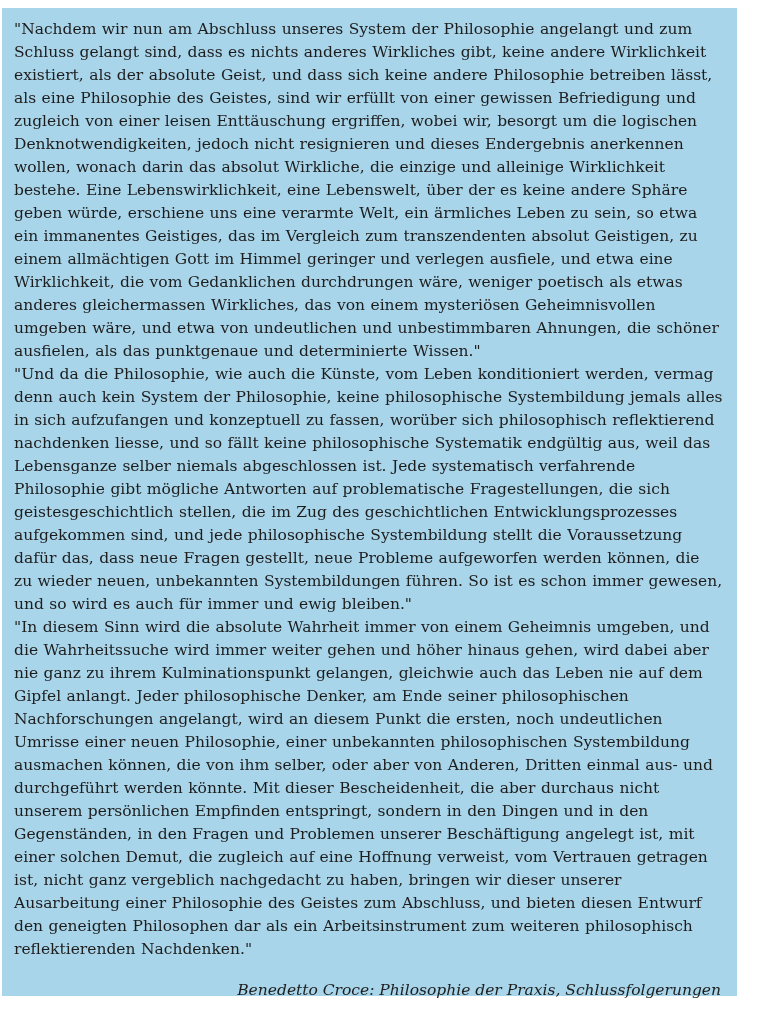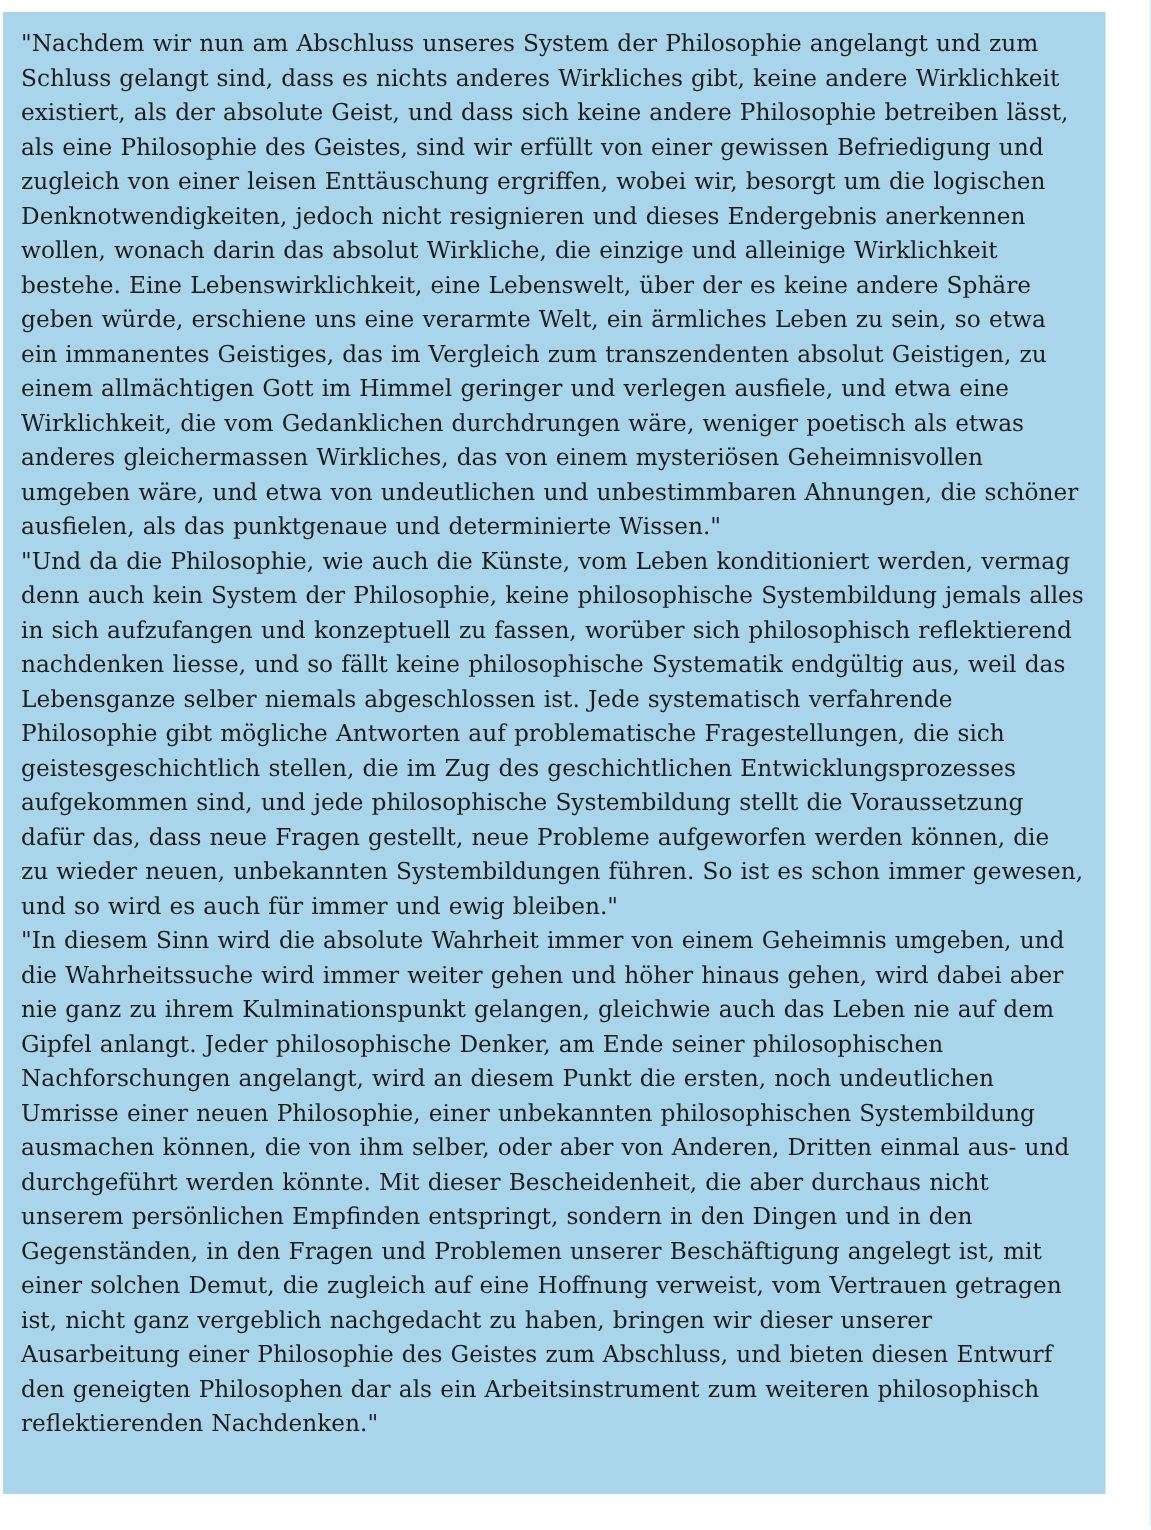--- a/index.html
+++ b/index.html
@@ -41,13 +41,14 @@
       text-align: right;
     }
   </style>
 </head>
 <body>
 
 <div class="panel">
   <p class="para">"Nachdem wir nun am Abschluss unseres System der Philosophie angelangt und zum Schluss gelangt sind, dass es nichts anderes Wirkliches gibt, keine andere Wirklichkeit existiert, als der absolute Geist, und dass sich keine andere Philosophie betreiben lässt, als eine Philosophie des Geistes, sind wir erfüllt von einer gewissen Befriedigung und zugleich von einer leisen Enttäuschung ergriffen, wobei wir, besorgt um die logischen Denknotwendigkeiten, jedoch nicht resignieren und dieses Endergebnis anerkennen wollen, wonach darin das absolut Wirkliche, die einzige und alleinige Wirklichkeit bestehe. Eine Lebenswirklichkeit, eine Lebenswelt, über der es keine andere Sphäre geben würde, erschiene uns eine verarmte Welt, ein ärmliches Leben zu sein, so etwa ein immanentes Geistiges, das im Vergleich zum transzendenten absolut Geistigen, zu einem allmächtigen Gott im Himmel geringer und verlegen ausfiele, und etwa eine Wirklichkeit, die vom Gedanklichen durchdrungen wäre, weniger poetisch als etwas anderes gleichermassen Wirkliches, das von einem mysteriösen Geheimnisvollen umgeben wäre, und etwa von undeutlichen und unbestimmbaren Ahnungen, die schöner ausfielen, als das punktgenaue und determinierte Wissen."</p>
   <p class="para">"Und da die Philosophie, wie auch die Künste, vom Leben konditioniert werden, vermag denn auch kein System der Philosophie, keine philosophische Systembildung jemals alles in sich aufzufangen und konzeptuell zu fassen, worüber sich philosophisch reflektierend nachdenken liesse, und so fällt keine philosophische Systematik endgültig aus, weil das Lebensganze selber niemals abgeschlossen ist. Jede systematisch verfahrende Philosophie gibt mögliche Antworten auf problematische Fragestellungen, die sich geistesgeschichtlich stellen, die im Zug des geschichtlichen Entwicklungsprozesses aufgekommen sind, und jede philosophische Systembildung stellt die Voraussetzung dafür das, dass neue Fragen gestellt, neue Probleme aufgeworfen werden können, die zu wieder neuen, unbekannten Systembildungen führen. So ist es schon immer gewesen, und so wird es auch für immer und ewig bleiben."</p>
   <p class="para">"In diesem Sinn wird die absolute Wahrheit immer von einem Geheimnis umgeben, und die Wahrheitssuche wird immer weiter gehen und höher hinaus gehen, wird dabei aber nie ganz zu ihrem Kulminationspunkt gelangen, gleichwie auch das Leben nie auf dem Gipfel anlangt. Jeder philosophische Denker, am Ende seiner philosophischen Nachforschungen angelangt, wird an diesem Punkt die ersten, noch undeutlichen Umrisse einer neuen Philosophie, einer unbekannten philosophischen Systembildung ausmachen können, die von ihm selber, oder aber von Anderen, Dritten einmal aus- und durchgeführt werden könnte. Mit dieser Bescheidenheit, die aber durchaus nicht unserem persönlichen Empfinden entspringt, sondern in den Dingen und in den Gegenständen, in den Fragen und Problemen unserer Beschäftigung angelegt ist, mit einer solchen Demut, die zugleich auf eine Hoffnung verweist, vom Vertrauen getragen ist, nicht ganz vergeblich nachgedacht zu haben, bringen wir dieser unserer Ausarbeitung einer Philosophie des Geistes zum Abschluss, und bieten diesen Entwurf den geneigten Philosophen dar als ein Arbeitsinstrument zum weiteren philosophisch reflektierenden Nachdenken."</p>
+  <p class="attribution">Benedetto Croce: Philosophie der Praxis, Schlussfolgerungen</p>
 </div>
 
 </body></html>

